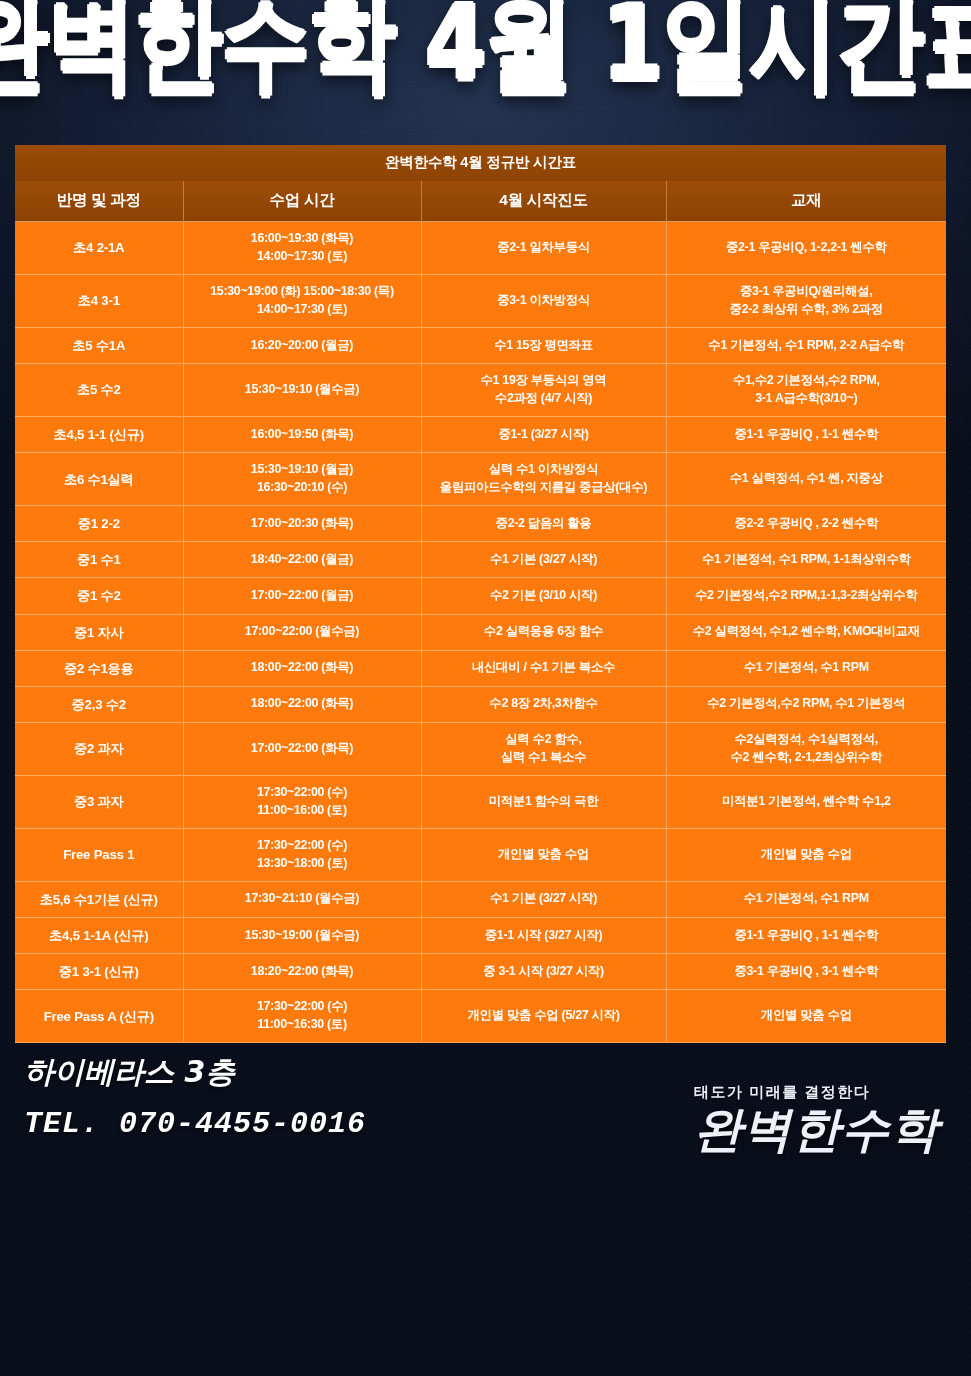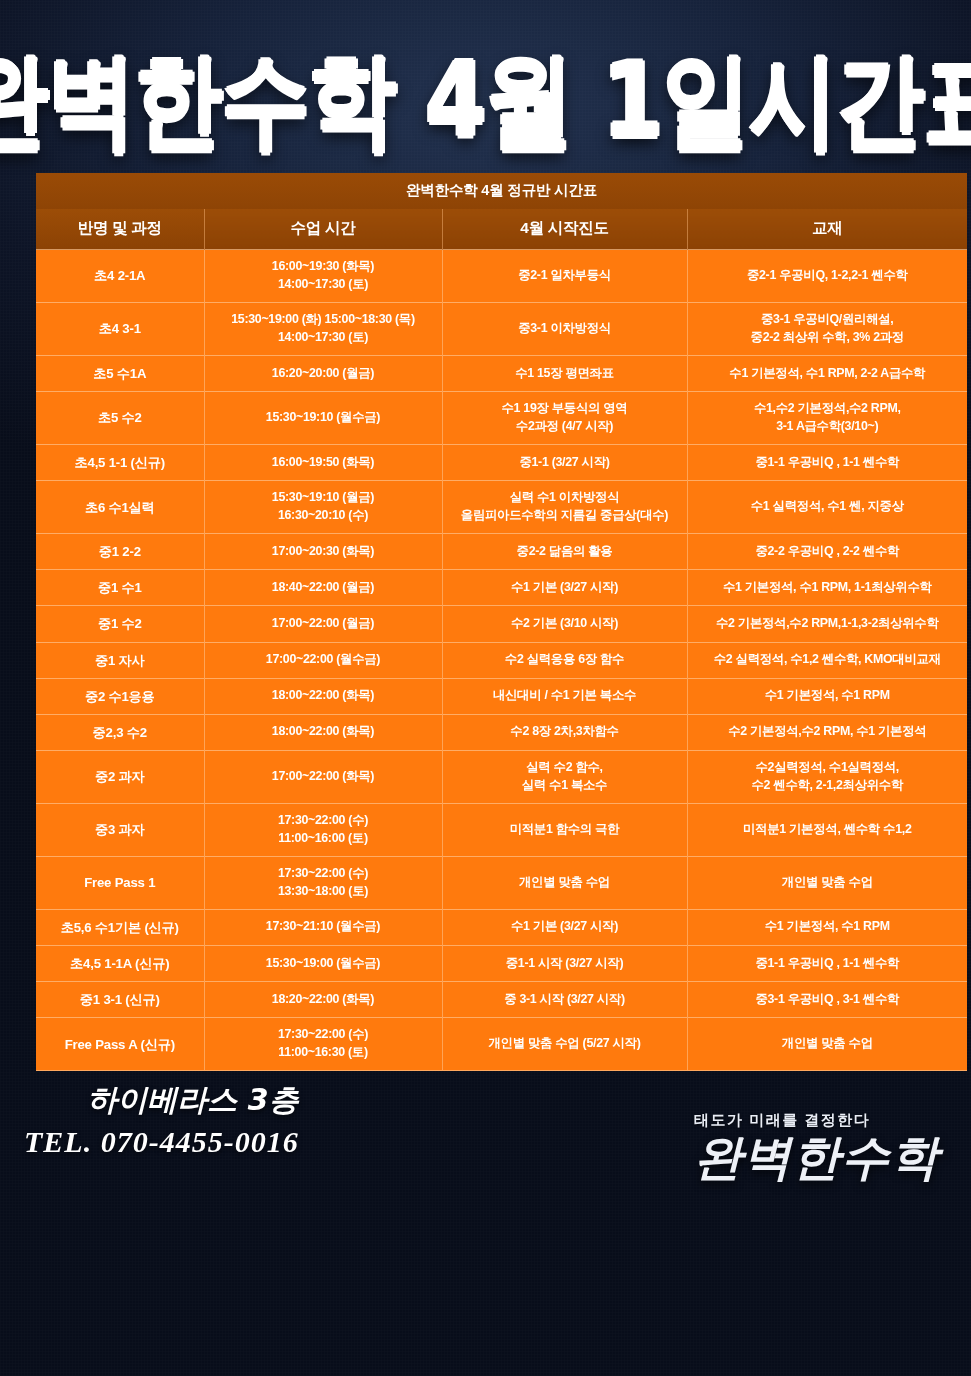--- a/index.html
+++ b/index.html
@@ -38,21 +38,21 @@
       repeating-linear-gradient(90deg, rgba(255,255,255,0.014) 0px, rgba(255,255,255,0.014) 1px, transparent 1px, transparent 3px);
     mix-blend-mode: screen;
     opacity: 0.55;
   }
 
   
   .title-wrap {
     position: relative;
     height: 145px;
     display: flex;
-    align-items: flex-end;
+    align-items: flex-start;
     justify-content: center;
     z-index: 2;
   }
   .poster-title {
     font-family: "DejaVu Sans", sans-serif;
     font-size: 88px;
     font-weight: 700;
     color: #ffffff;
     letter-spacing: -1px;
     white-space: nowrap;
@@ -61,22 +61,21 @@
     text-shadow:
        2px 0 0 #ffffff, -2px 0 0 #ffffff,
        0 2px 0 #ffffff, 0 -2px 0 #ffffff,
        0 6px 14px rgba(0,0,0,0.75);
   }
 
   
   .table-zone {
     position: relative;
     z-index: 2;
-    padding: 0 36px;
-    margin-top: 28px;
+    padding: 0 15px;
   }
   table.schedule {
     width: 931px;
     border-collapse: collapse;
     table-layout: fixed;
     background: #FF7A0D;
   }
   table.schedule col.c-class { width: 168px; }
   table.schedule col.c-time  { width: 238px; }
   table.schedule col.c-prog  { width: 245px; }
@@ -133,22 +132,21 @@
     z-index: 2;
     display: flex;
     align-items: flex-start;
     justify-content: space-between;
     padding: 12px 24px 0 24px;
     height: 130px;
   }
   .footer-left {
     display: flex;
     flex-direction: column;
-    gap: 7px;
-    text-align: right;
+    gap: 17px;
   }
   .f-venue {
     font-family: "DejaVu Sans", sans-serif;
     font-size: 30px;
     font-weight: 700;
     font-style: italic;
     color: #ffffff;
     letter-spacing: 0px;
     line-height: 1.12;
     text-shadow: 0 2px 5px rgba(0,0,0,0.6);
@@ -156,21 +154,21 @@
   .f-url {
     font-family: "DejaVu Sans", sans-serif;
     font-size: 28px;
     font-weight: 700;
     color: #ffffff;
     letter-spacing: -0.6px;
     line-height: 1.15;
     text-shadow: 0 2px 5px rgba(0,0,0,0.6);
   }
   .f-tel {
-    font-family: Liberation Serif, serif;
+    font-family: Liberation Mono, monospace;
     font-size: 30px;
     font-weight: 700;
     font-style: italic;
     color: #ffffff;
     letter-spacing: 1px;
     line-height: 1.2;
     text-shadow: 0 2px 5px rgba(0,0,0,0.6);
   }
 
   .footer-right {

